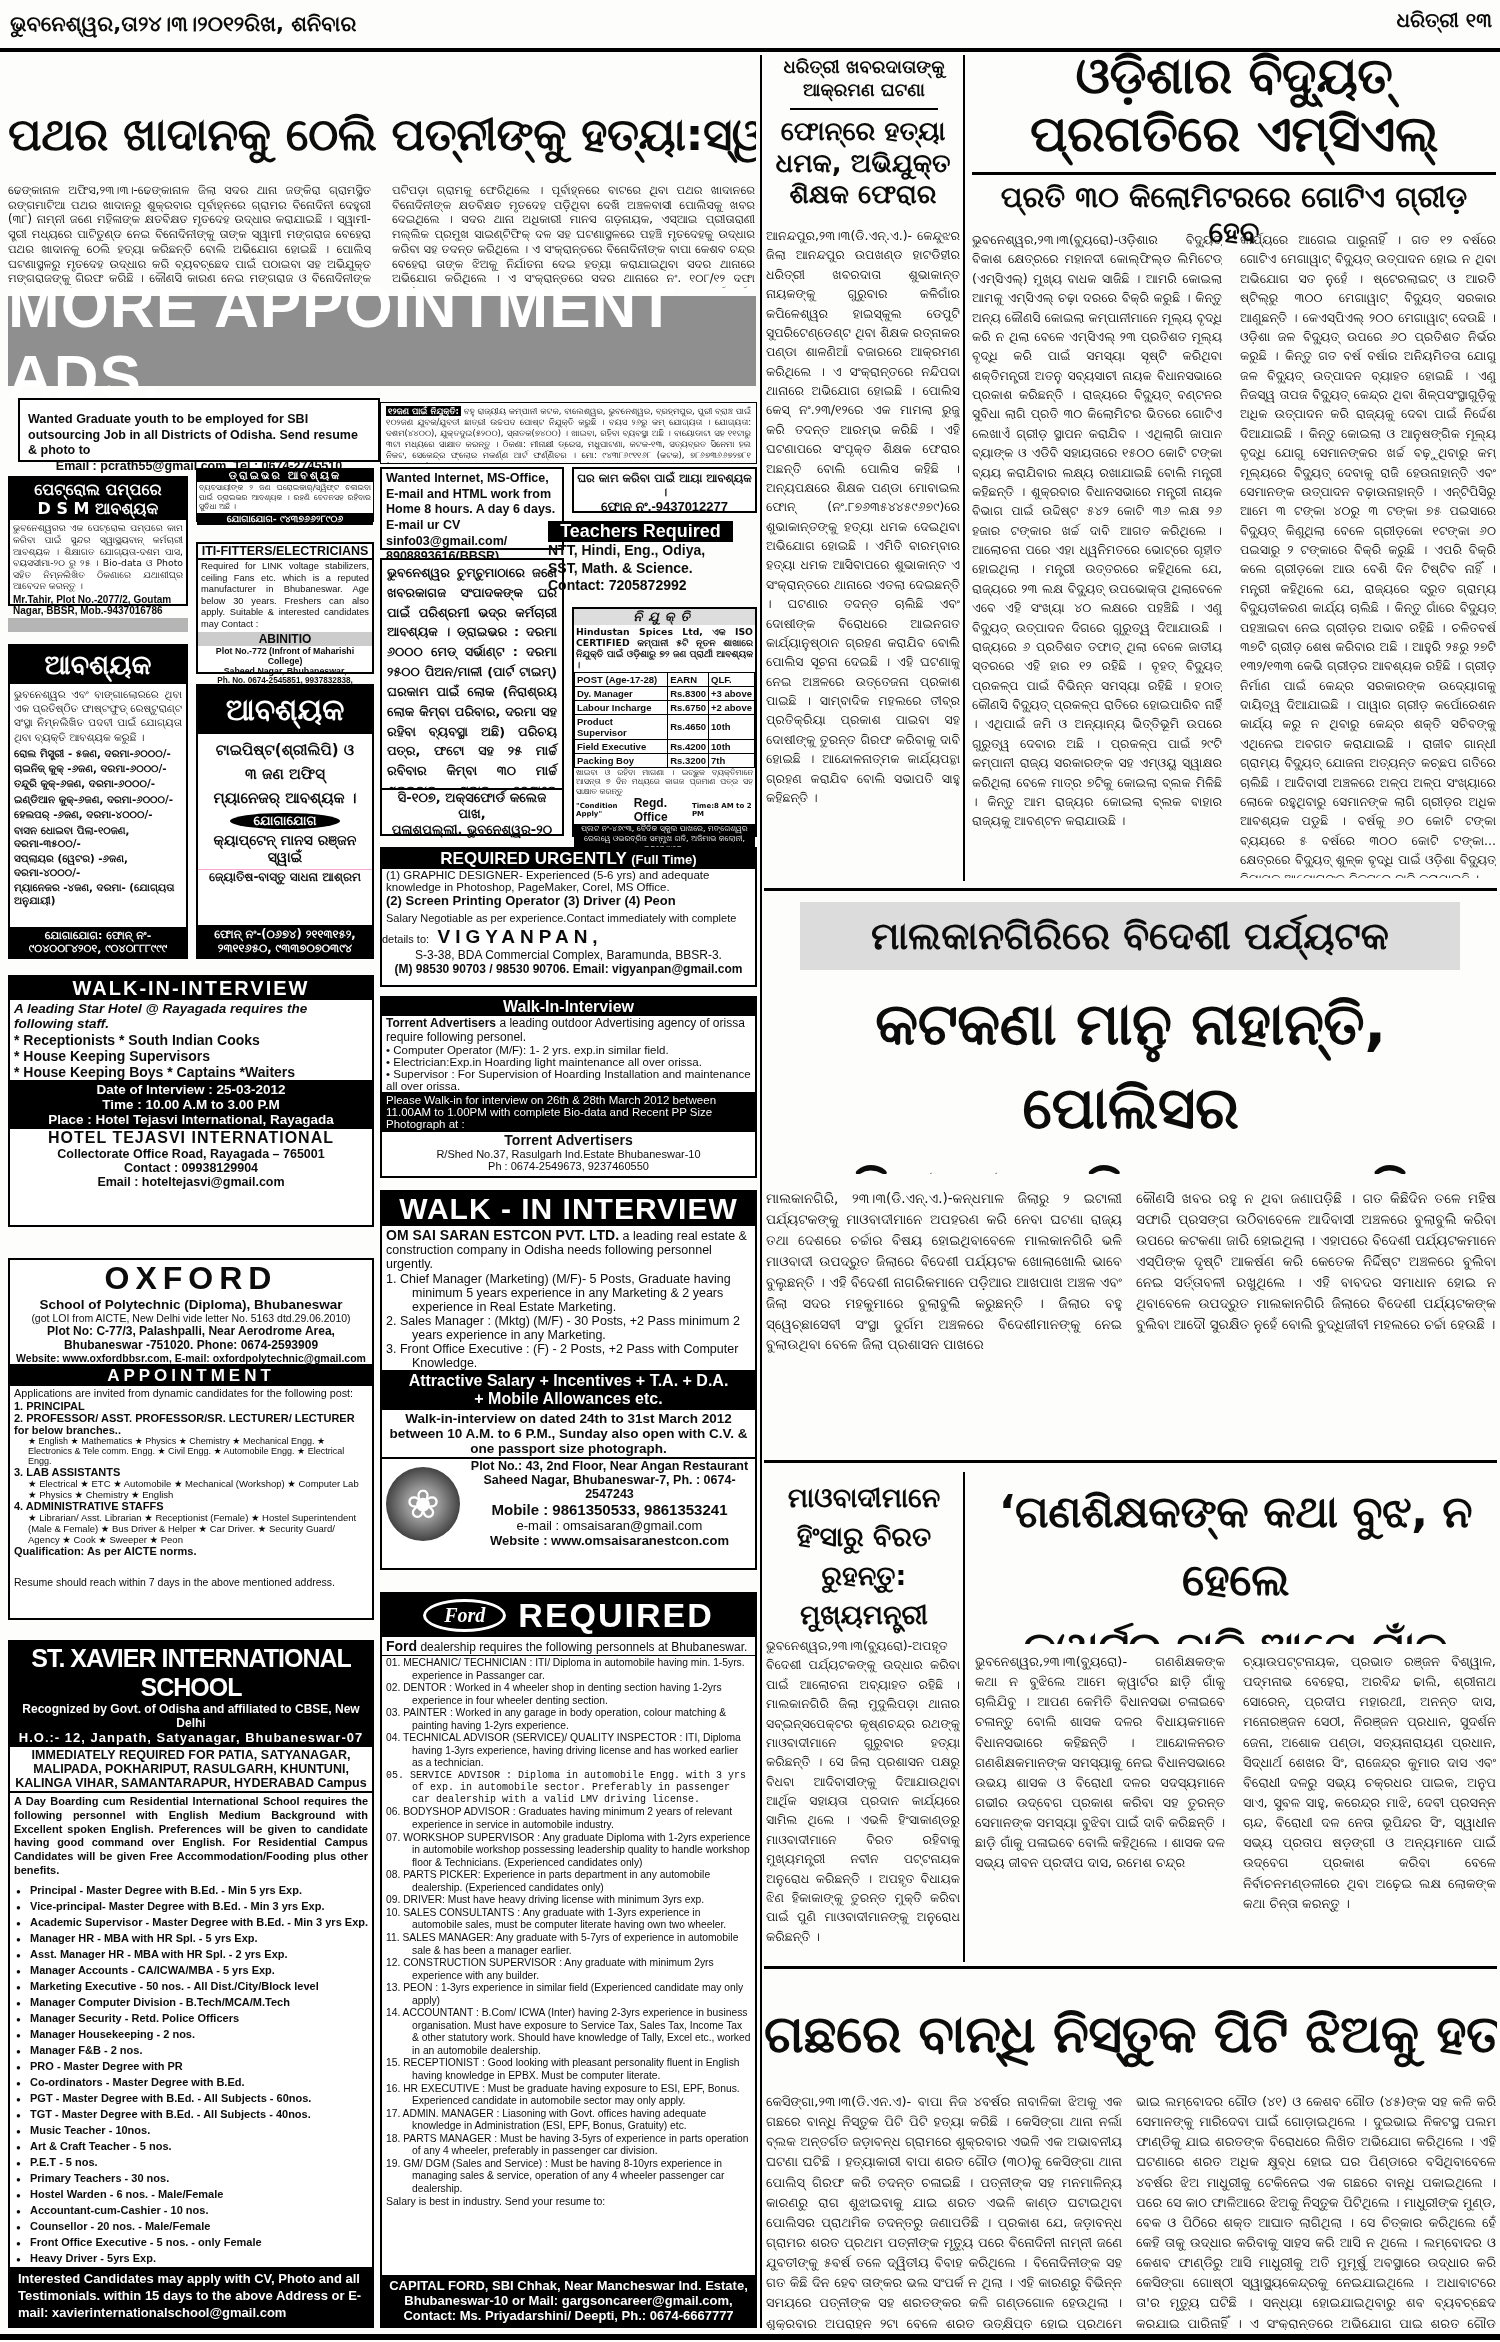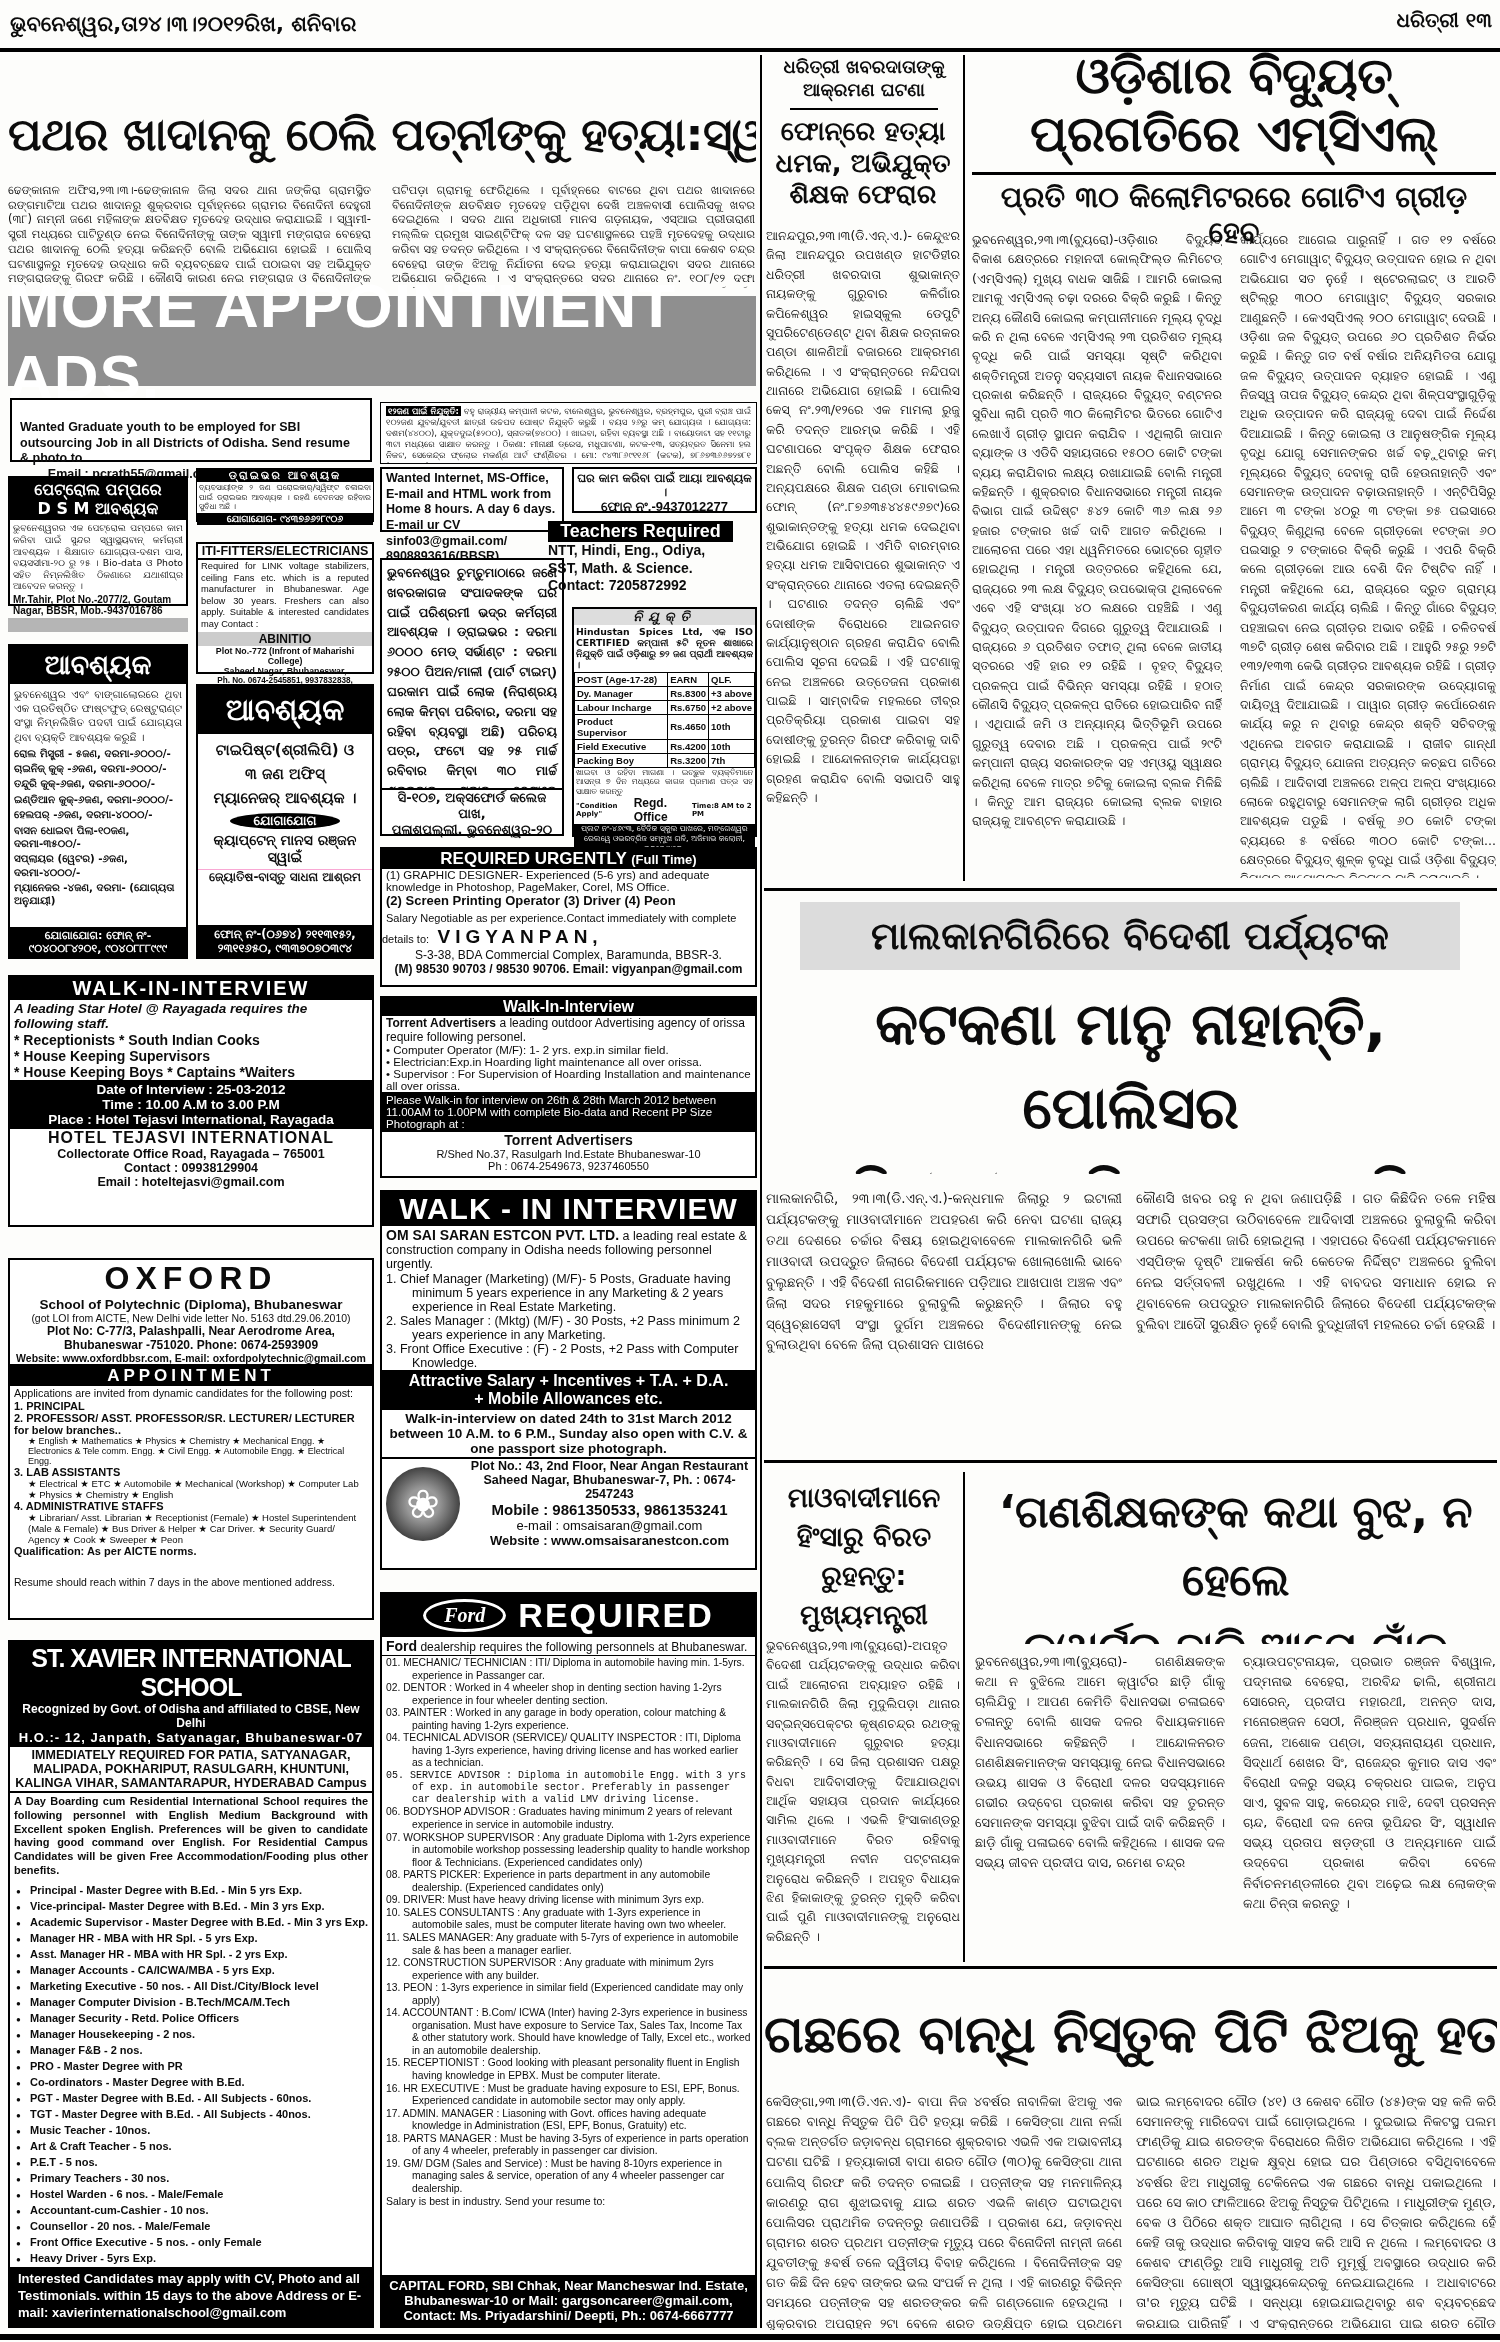--- a/index.html
+++ b/index.html
@@ -42,21 +42,21 @@
   <div class="a rule" style="left:0;top:48px;width:1500px;height:4px;"></div>
 
   <div class="a hl" style="left:8px;top:95px;width:748px;height:82px;font-size:45px;line-height:80px;white-space:nowrap;">ପଥର ଖାଦାନକୁ ଠେଲି ପତ୍ନୀଙ୍କୁ ହତ୍ୟା:ସ୍ୱାମୀ ଗିରଫ</div>
   <div class="a body-odia" style="left:8px;top:183px;width:363px;height:105px;">ଢେଙ୍କାନାଳ ଅଫିସ,୨୩।୩।-ଢେଙ୍କାନାଳ ଜିଲା ସଦର ଥାନା ଜଙ୍କିରା ଗ୍ରାମସ୍ଥିତ ରଙ୍ଗମାଟିଆ ପଥର ଖାଦାନରୁ ଶୁକ୍ରବାର ପୂର୍ବାହ୍ନରେ ଗ୍ରାମର ବିନୋଦିନୀ ଦେହୁରୀ (୩୮) ନାମ୍ନୀ ଜଣେ ମହିଳାଙ୍କ କ୍ଷତବିକ୍ଷତ ମୃତଦେହ ଉଦ୍ଧାର କରାଯାଇଛି । ସ୍ୱାମୀ-ସ୍ତ୍ରୀ ମଧ୍ୟରେ ପାଟିତୁଣ୍ଡ ନେଇ ବିନୋଦିନୀଙ୍କୁ ତାଙ୍କ ସ୍ୱାମୀ ମଙ୍ଗରାଜ ବେହେରା ପଥର ଖାଦାନକୁ ଠେଲି ହତ୍ୟା କରିଛନ୍ତି ବୋଲି ଅଭିଯୋଗ ହୋଇଛି । ପୋଲିସ୍ ଘଟଣାସ୍ଥଳରୁ ମୃତଦେହ ଉଦ୍ଧାର କରି ବ୍ୟବଚ୍ଛେଦ ପାଇଁ ପଠାଇବା ସହ ଅଭିଯୁକ୍ତ ମଙ୍ଗରାଜଙ୍କୁ ଗିରଫ କରିଛି । କୌଣସି କାରଣ ନେଇ ମଙ୍ଗରାଜ ଓ ବିନୋଦିନୀଙ୍କ ମଧ୍ୟରେ ପାଟିତୁଣ୍ଡ ହୋଇଥିଲା । ଗୁରୁବାର ମଙ୍ଗରାଜ ସ୍ତ୍ରୀଙ୍କୁ ନେଇ ତାଙ୍କ ବାପଘର କଙ୍କପଡ଼ାକୁ ଯାଇଥିଲେ । ଶୁକ୍ରବାର ସକାଳେ ପୁଣି ସେଠାରେ ପାଟିତୁଣ୍ଡ ହେବାରୁ ଉଭୟ</div>
   <div class="a body-odia" style="left:392px;top:183px;width:363px;height:105px;">ପଟିପଡ଼ା ଗ୍ରାମକୁ ଫେରିଥିଲେ । ପୂର୍ବାହ୍ନରେ ବାଟରେ ଥିବା ପଥର ଖାଦାନରେ ବିନୋଦିନୀଙ୍କ କ୍ଷତବିକ୍ଷତ ମୃତଦେହ ପଡ଼ିଥିବା ଦେଖି ଅଞ୍ଚଳବାସୀ ପୋଲିସକୁ ଖବର ଦେଇଥିଲେ । ସଦର ଥାନା ଅଧିକାରୀ ମାନସ ଗଡ଼ନାୟକ, ଏସ୍‌ଆଇ ପ୍ରୀତାରାଣୀ ମଲ୍ଲିକ ପ୍ରମୁଖ ସାଇଣ୍ଟିଫିକ୍ ଦଳ ସହ ଘଟଣାସ୍ଥଳରେ ପହଞ୍ଚି ମୃତଦେହକୁ ଉଦ୍ଧାର କରିବା ସହ ତଦନ୍ତ କରିଥିଲେ । ଏ ସଂକ୍ରାନ୍ତରେ ବିନୋଦିନୀଙ୍କ ବାପା କେଶବ ଚନ୍ଦ୍ର ବେହେରା ତାଙ୍କ ଝିଅକୁ ନିର୍ଯାତନା ଦେଇ ହତ୍ୟା କରାଯାଇଥିବା ସଦର ଥାନାରେ ଅଭିଯୋଗ କରିଥିଲେ । ଏ ସଂକ୍ରାନ୍ତରେ ସଦର ଥାନାରେ ନଂ. ୧୦୮/୧୨ ଦଫା ୪୯୮(ଏ), ୩୦୨ରେ ଏକ ମାମଲା ରୁଜୁ କରାଯାଇଛି । ଉଭୟେ ପ୍ରାୟ ୨୫ ବର୍ଷ ପୂର୍ବରୁ ବିବାହ କରିଥିଲେ ଏବଂ ସେମାନଙ୍କର ଗୋଟିଏ ପୁତ୍ର ସନ୍ତାନ ଥିବା ପୋଲିସ୍ ସୂତ୍ରରୁ ପ୍ରକାଶ ।</div>
 
   <div class="a banner" style="left:8px;top:296px;width:748px;height:90px;">
     <span>MORE APPOINTMENT ADS.</span>
   </div>
 
-  <div class="a b en" style="left:10px;top:398px;width:362px;height:64px;padding:20px 8px;">
+  <div class="a b en" style="left:18px;top:398px;width:362px;height:64px;padding:12px 8px;">
     <div style="font-size:12.5px;font-weight:bold;line-height:1.25;">Wanted Graduate youth to be employed for SBI outsourcing Job in all Districts of Odisha. Send resume &amp; photo to</div>
     <div class="c" style="font-size:12.5px;font-weight:bold;">Email : pcrath55@gmail.com, Tel : 0674-2745510</div>
   </div>
 
   <div class="a b1 j" style="left:380px;top:402px;width:377px;height:62px;padding:3px 5px;font-size:8.5px;line-height:1.3;">
     <span class="bb" style="padding:0 2px;font-size:8.5px;">୧୨ଜଣ ପାଇଁ ନିଯୁକ୍ତି:</span>
     <span>ବହୁ ରାଜ୍ୟୀୟ କମ୍ପାନୀ କଟକ, ବାଲେଶ୍ୱର, ଭୁବନେଶ୍ୱର, ବ୍ରହ୍ମପୁର, ପୁରୀ ବ୍ରାଞ୍ଚ ପାଇଁ ୧୦୨ଜଣ ଯୁବକ/ଯୁବତୀ ଛାତ୍ରୀ ଉଚ୍ଚପଦ ପୋଷ୍ଟ ନିଯୁକ୍ତି କରୁଛି । ବୟସ ୨୬ରୁ କମ୍ ଯୋଗ୍ୟତା । ଯୋଗ୍ୟତା: ଦଶମ(୪୪୦୦), ଯୁକ୍ତଦୁଇ(୫୨୦୦), ସ୍ନାତକ(୭୪୦୦) । ଖାଇବା, ରହିବା ବ୍ୟବସ୍ଥା ଅଛି । ବାୟୋଡାଟା ସହ ୧୧ଟାରୁ ୩ଟା ମଧ୍ୟରେ ସାକ୍ଷାତ କରନ୍ତୁ । ଠିକଣା: ମୀନାକ୍ଷୀ ଡ୍ରେସ, ମଧୁପାଟଣା, କଟକ-୧୩, ସତ୍ୟବ୍ରତ ସିନେମା ହଲ ନିକଟ, ସେକେନ୍ଦ୍ର ଫ୍ଲୋର ମକର୍ଣ୍ଣ ଆର୍ଟ ଫର୍ଣ୍ଣିଚର । ମୋ: ୯୪୩୮୬୯୧୧୬୮ (କଟକ), ୭୮୬୭୩୬୬୭୨୭୮୧ (ବ୍ରହ୍ମପୁର)</span>
   </div>
 
   <div class="a b" style="left:8px;top:476px;width:180px;height:130px;">
@@ -188,21 +188,21 @@
       <li>Accountant-cum-Cashier - 10 nos.</li>
       <li>Counsellor - 20 nos. - Male/Female</li>
       <li>Front Office Executive - 5 nos. - only Female</li>
       <li>Heavy Driver - 5yrs Exp.</li>
       <li>Security Guards/ Arm Guards - 20 nos.</li>
       <li>Gardener/ - 10 nos.</li>
     </ul>
     <div class="bb j" style="text-align:left;font-size:13px;padding:4px 8px;position:absolute;bottom:0;left:0;right:0;line-height:1.3;">Interested Candidates may apply with CV, Photo and all Testimonials. within 15 days to the above Address or E-mail: xavierinternationalschool@gmail.com</div>
   </div>
 
-  <div class="a b en" style="left:380px;top:467px;width:184px;height:65px;padding:2px 4px;font-size:12.5px;font-weight:bold;line-height:1.25;">Wanted Internet, MS-Office, E-mail and HTML work from Home 8 hours. A day 6 days. E-mail ur CV  sinfo03@gmail.com/ 8908893616(BBSR)</div>
+  <div class="a b en" style="left:380px;top:467px;width:184px;height:83px;padding:2px 4px;font-size:12.5px;font-weight:bold;line-height:1.25;">Wanted Internet, MS-Office, E-mail and HTML work from Home 8 hours. A day 6 days. E-mail ur CV  sinfo03@gmail.com/ 8908893616(BBSR)</div>
 
   <div class="a b" style="left:380px;top:558px;width:184px;height:278px;">
     <div class="j" style="font-size:12.8px;font-weight:bold;line-height:1.55;padding:3px 5px;height:222px;overflow:hidden;">ଭୁବନେଶ୍ୱର ଚୁମ୍ଚୁମାଠାରେ ଜଣେ ଖବରକାଗଜ ସଂପାଦକଙ୍କ ଘର ପାଇଁ ପରିଶ୍ରମୀ ଭଦ୍ର କର୍ମଚାରୀ ଆବଶ୍ୟକ । ଡ୍ରାଇଭର : ଦରମା ୬୦୦୦ ମେଡ୍ ସର୍ଭାଣ୍ଟ : ଦରମା ୨୫୦୦ ପିଅନ/ମାଳୀ (ପାର୍ଟ ଟାଇମ୍) ଘରକାମ ପାଇଁ ଲୋକ (ନିରାଶ୍ରୟ ଲୋକ କିମ୍ବା ପରିବାର, ଦରମା ସହ ରହିବା ବ୍ୟବସ୍ଥା ଅଛି) ପରିଚୟ ପତ୍ର, ଫଟୋ ସହ ୨୫ ମାର୍ଚ୍ଚ ରବିବାର କିମ୍ବା ୩୦ ମାର୍ଚ୍ଚ ଶୁକ୍ରବାର ସକାଳ ୧୦ଟାରେ ଦେଖାକରନ୍ତୁ ।</div>
     <div class="c" style="font-size:13px;font-weight:bold;border-top:2px solid #000;">
       <div>ସି-୧୦୭, ଅକ୍ସଫୋର୍ଡ କଲେଜ ପାଖ,</div>
       <div>ପଳାଶପଲ୍ଲୀ, ଭୁବନେଶ୍ୱର-୨୦</div>
     </div>
   </div>
 
   <div class="a b" style="left:572px;top:467px;width:185px;height:46px;padding:2px;">

